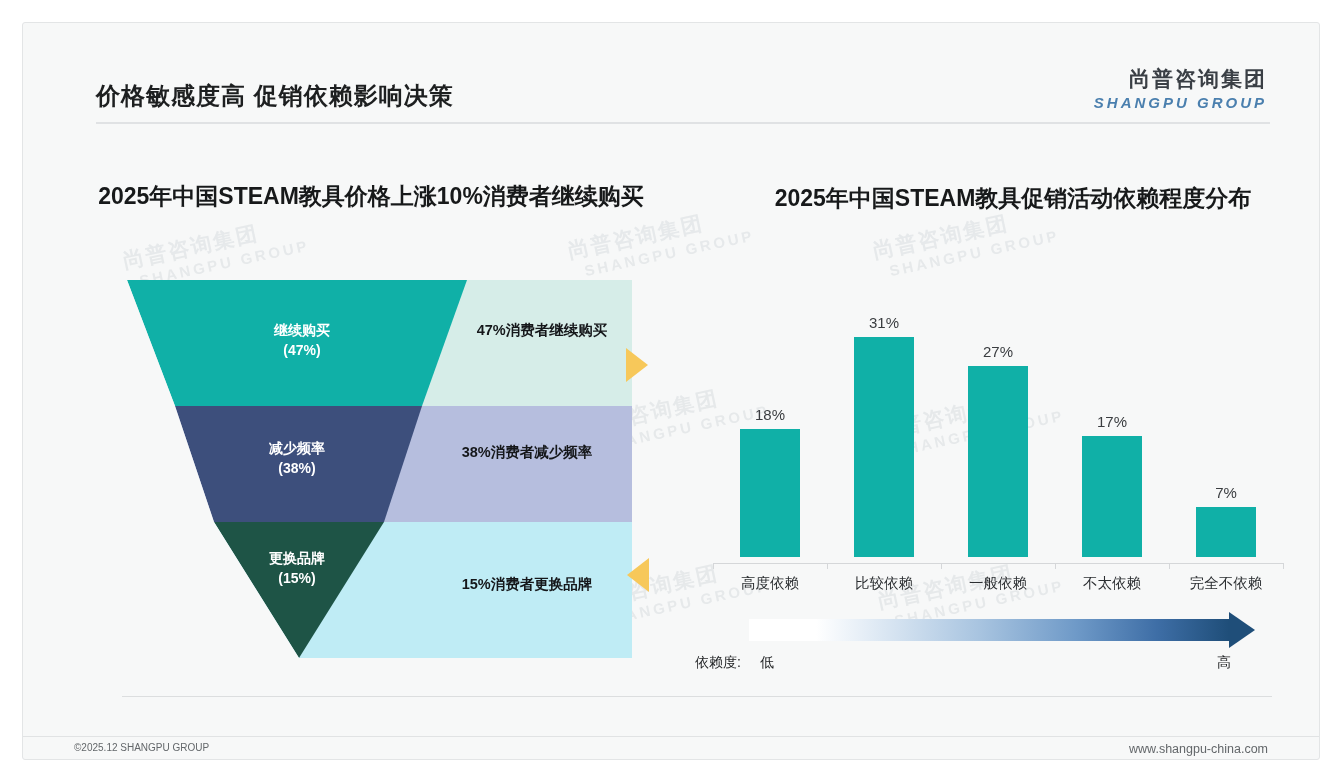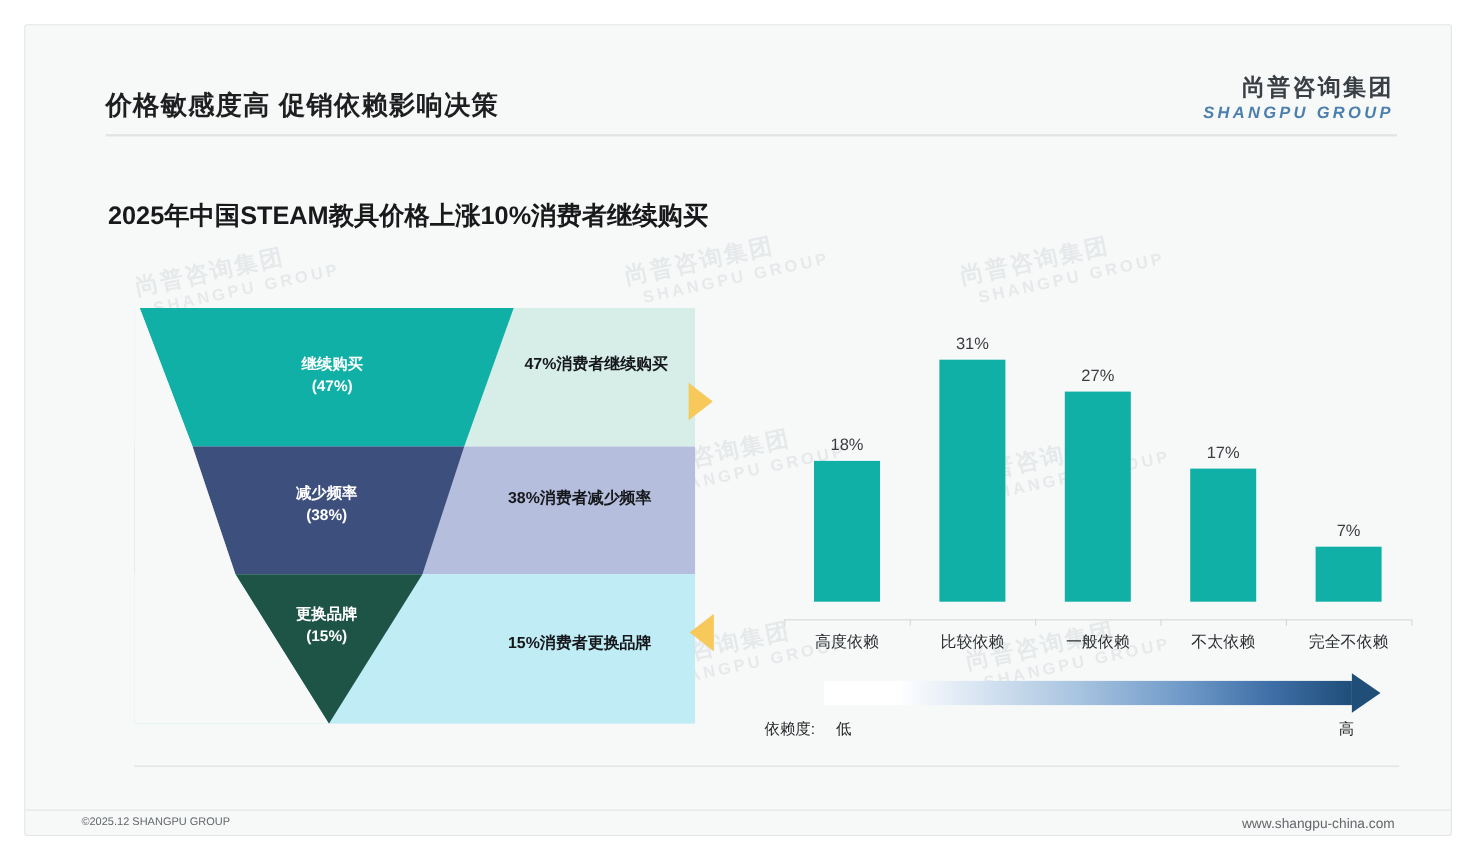--- a/index.html
+++ b/index.html
@@ -141,21 +141,21 @@
   
   #bars {
     position: absolute;
     left: 690px;
     top: 265px;
     width: 570px;
     height: 275px;
   }
   .bar-col {
     position: absolute;
-    bottom: 16px;
+    bottom: 6px;
     width: 114px;
     height: 100%;
   }
   .bar-rect {
     position: absolute;
     left: 27px;
     bottom: 0;
     width: 60px;
     background: #10B0A7;
   }
@@ -301,20 +301,21 @@
     </div>
 
     <div class="hdr-title">价格敏感度高 促销依赖影响决策</div>
     <div class="logo">
       <div class="logo-cn">尚普咨询集团</div>
       <div class="logo-en">SHANGPU GROUP</div>
     </div>
     <div class="hdr-rule"></div>
 
     <div class="panel-title" id="left-title">2025年中国STEAM教具价格上涨10%消费者继续购买</div>
+    <div class="panel-title" id="right-title">2025年中国STEAM教具促销活动依赖程度分布</div>
 
     <div id="funnel-wrap">
       <svg width="510" height="378" viewBox="0 0 510 378">
 
         <rect x="0" y="0" width="510" height="126" fill="#D6EDE8"></rect>
         <rect x="0" y="126" width="510" height="116" fill="#B6BEDE"></rect>
         <rect x="0" y="242" width="510" height="136" fill="#BFECF5"></rect>
 
         <polygon points="0,0 0,378 0,378" fill="none"></polygon>
 

